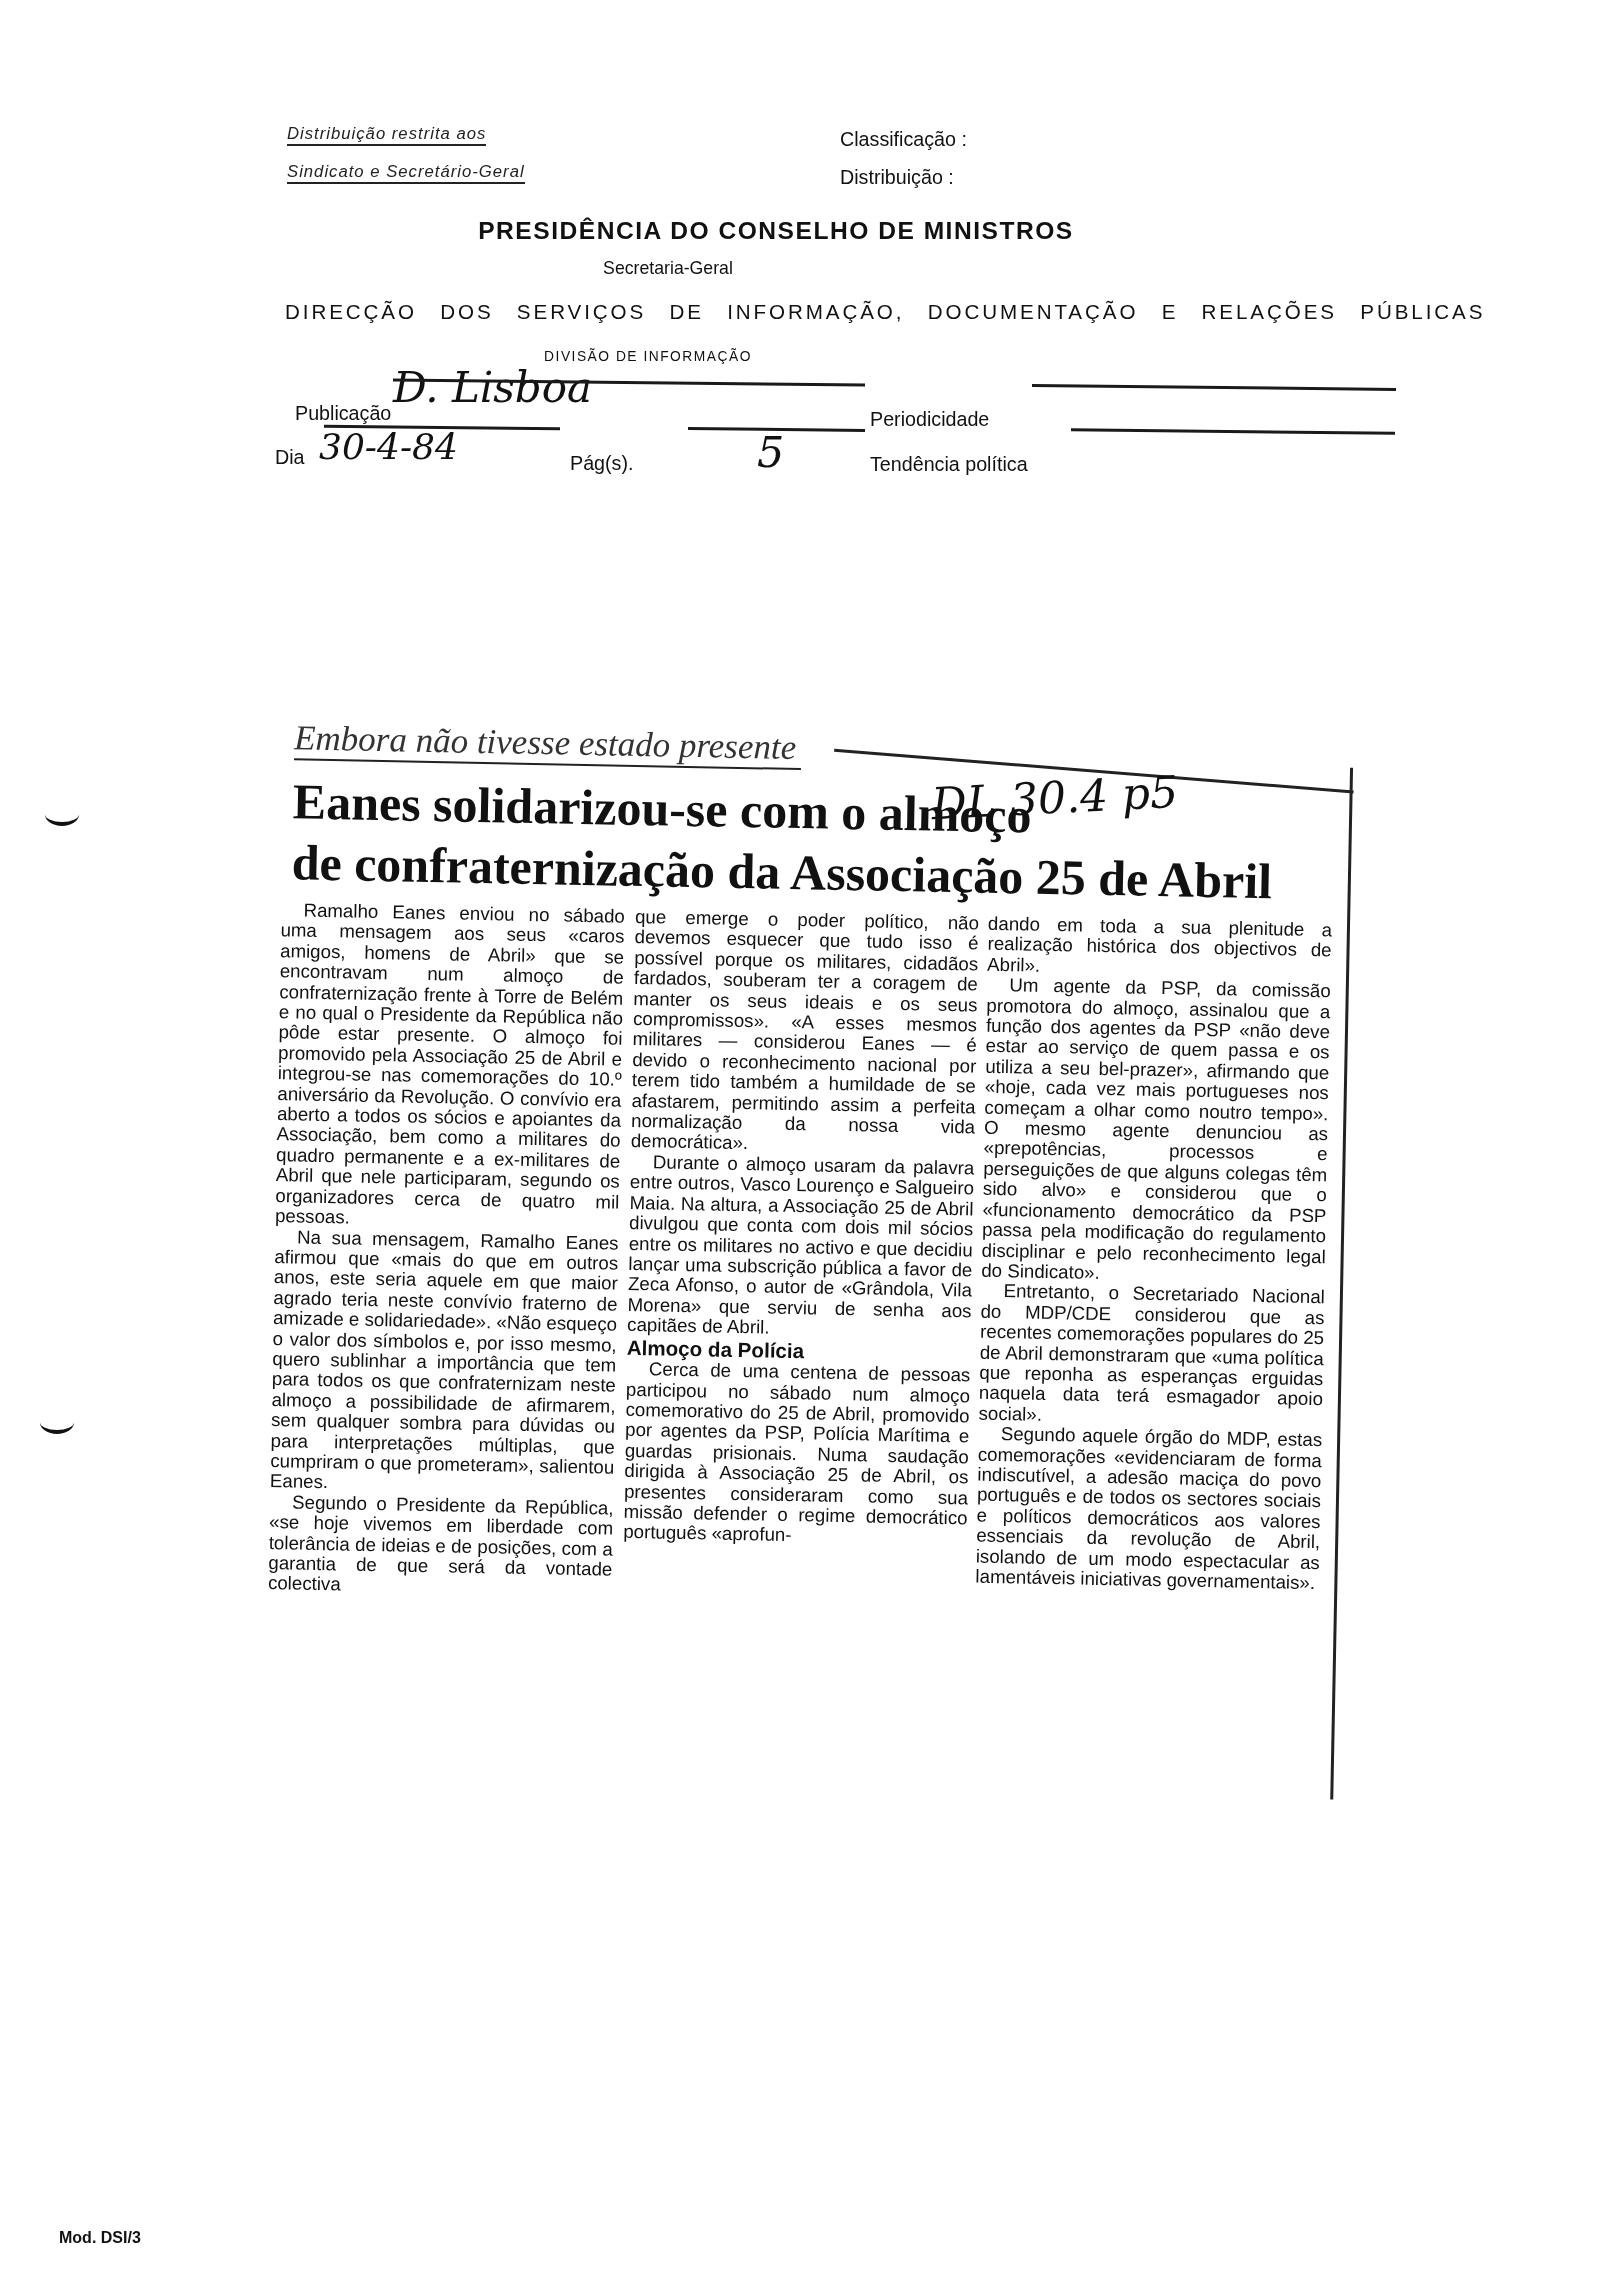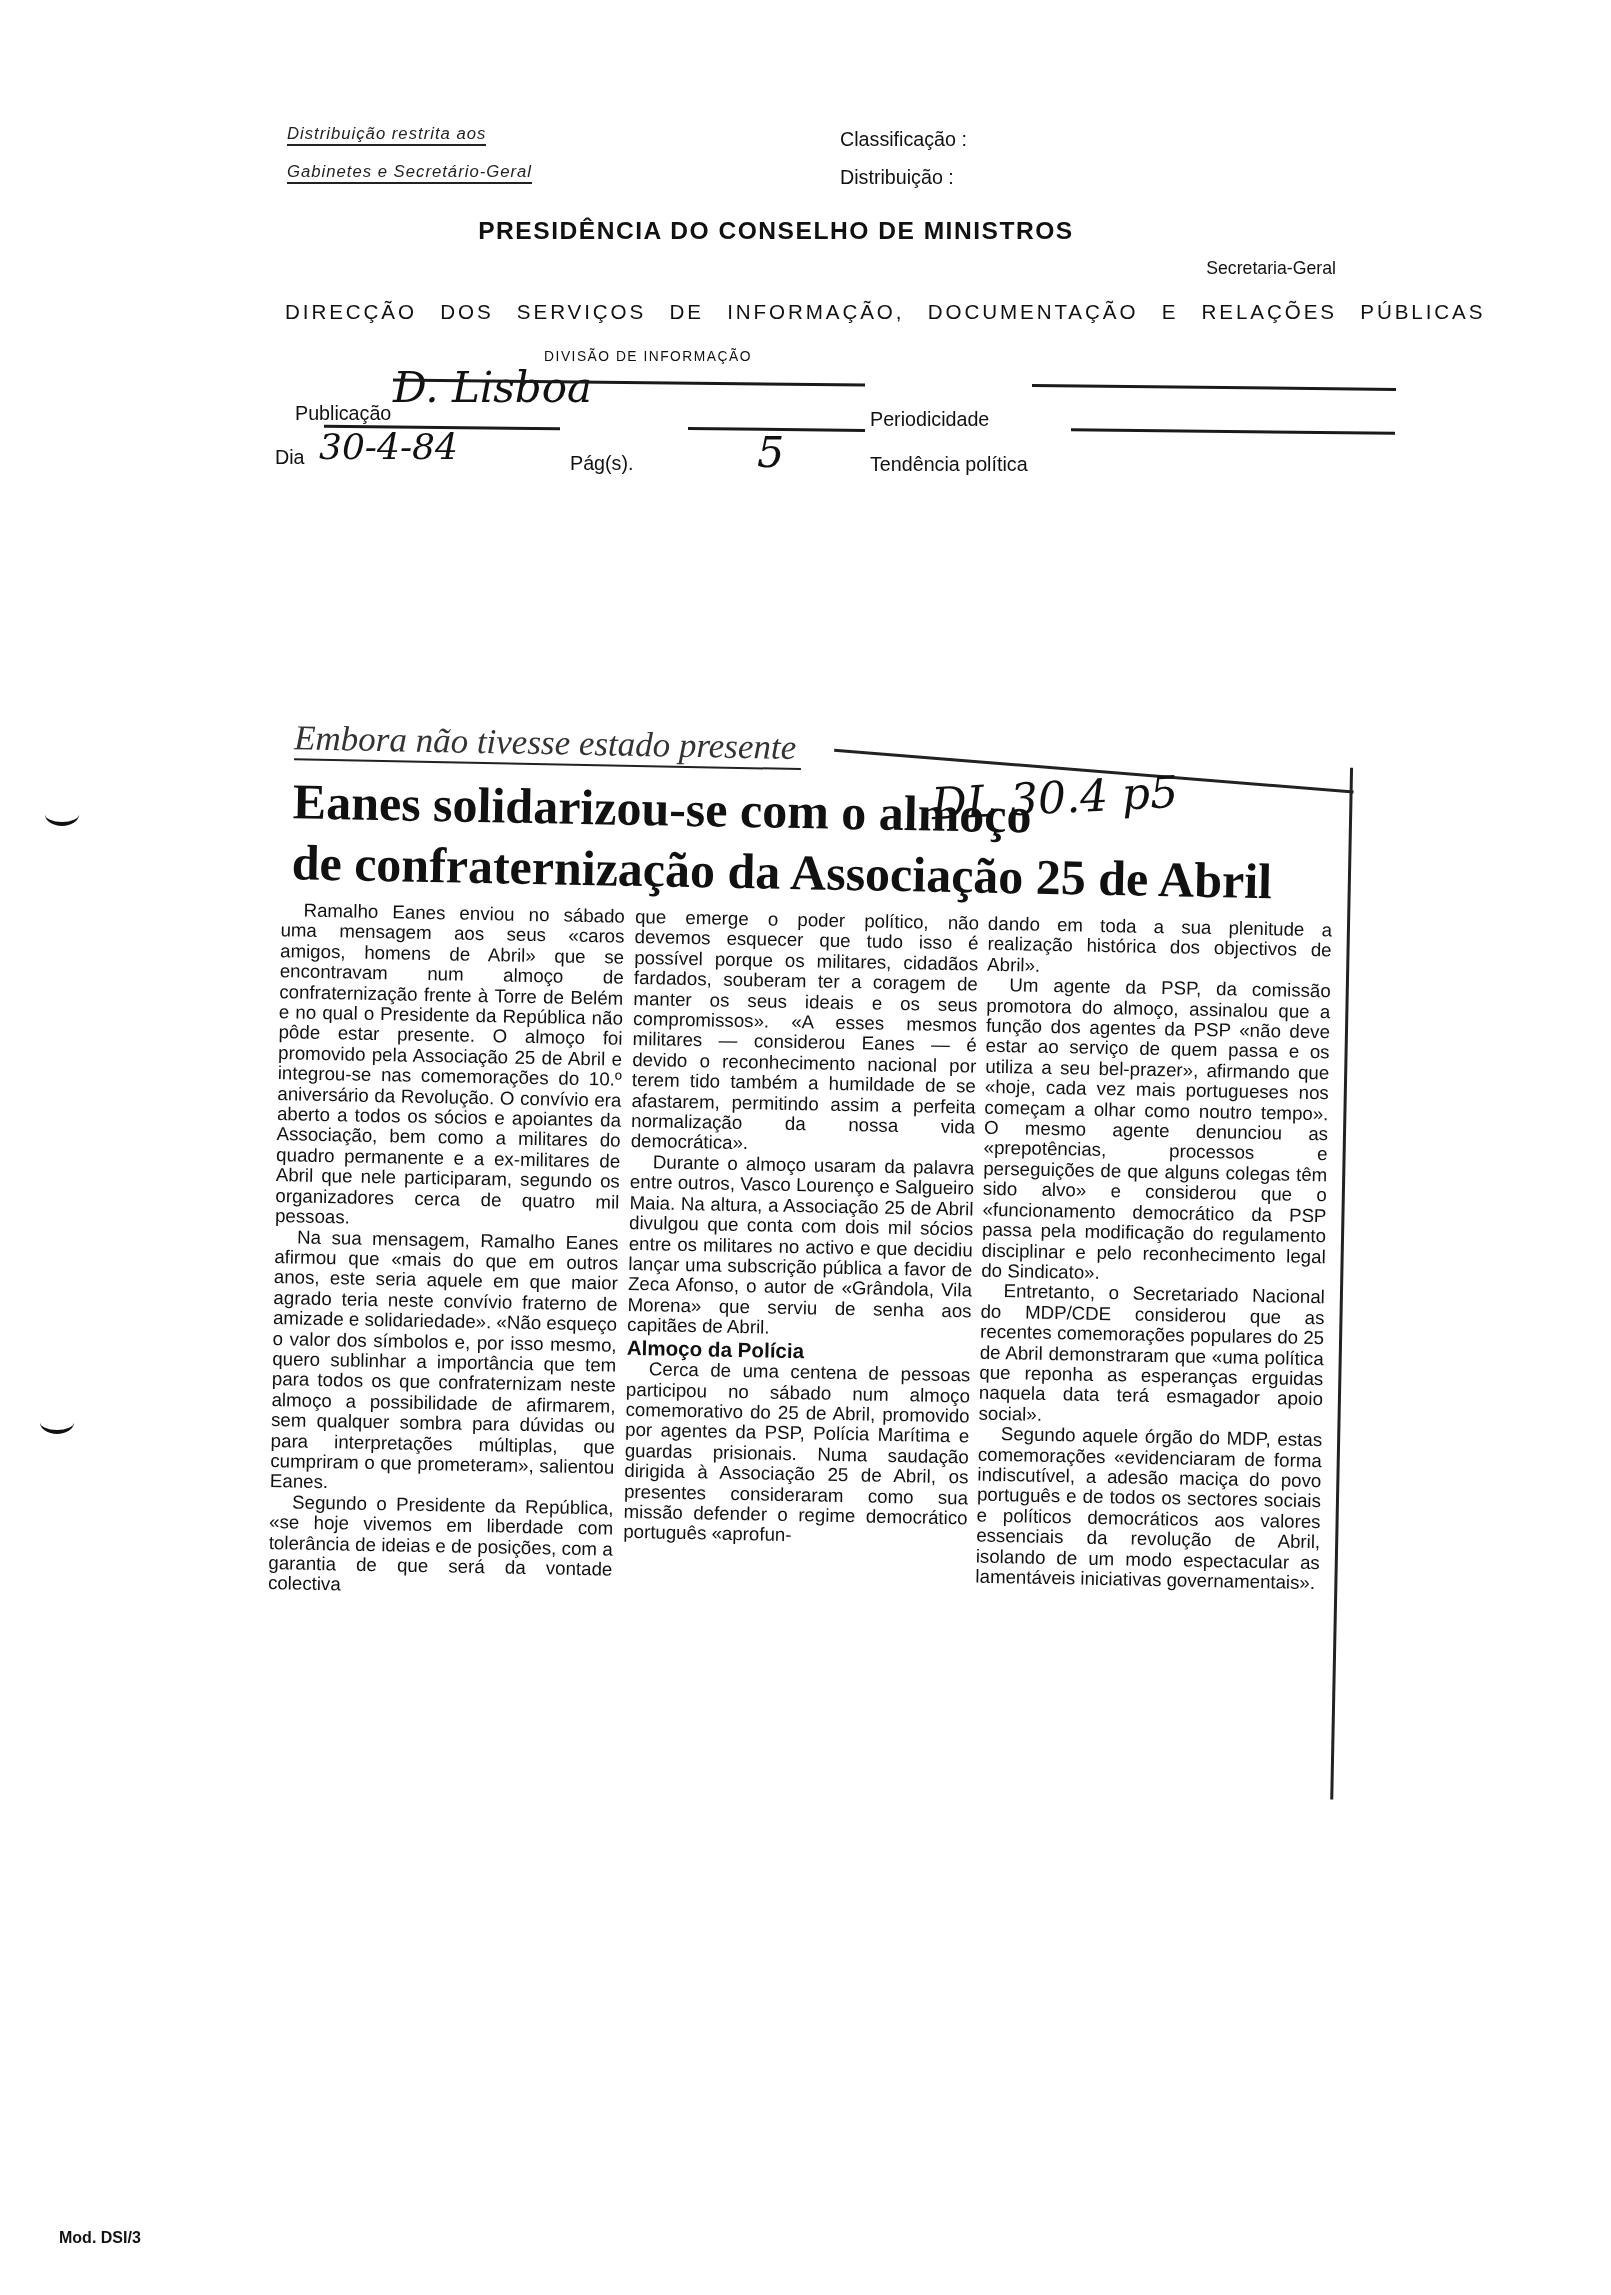--- a/index.html
+++ b/index.html
@@ -26,27 +26,27 @@
   .punch { position:absolute; width:34px; height:19.7px; border-bottom:4.9px solid #111; border-radius:0 0 50% 50%; }
   .footer { font-weight:bold; font-size:16px; }
 </style>
 </head>
 <body>
 
 <div class="abs hdr-it" style="left:287px;top:80px;">
   <span class="ul">Distribuição restrita aos</span>
 </div>
 <div class="abs hdr-it" style="left:287px;top:118px;">
-  <span class="ul">Gabinetes e Secretário-Geral</span>
+  <span class="ul">Sindicato e Secretário-Geral</span>
 </div>
 <div class="abs label" style="left:840px;top:84px;">Classificação :</div>
 <div class="abs label" style="left:840px;top:122px;">Distribuição :</div>
 
 <div class="abs title1" style="left:0;width:1552px;text-align:center;top:173px;">PRESIDÊNCIA DO CONSELHO DE MINISTROS</div>
-<div class="abs title2" style="left:0;width:1336px;text-align:right;top:214px;">Secretaria-Geral</div>
+<div class="abs title2" style="left:0;width:1336px;text-align:center;top:214px;">Secretaria-Geral</div>
 <div class="abs title3" style="left:285px;width:1110px;top:256px;white-space:nowrap;">DIRECÇÃO DOS SERVIÇOS DE INFORMAÇÃO, DOCUMENTAÇÃO E RELAÇÕES PÚBLICAS</div>
 <div class="abs title4" style="left:0;width:1296px;text-align:center;top:305px;">DIVISÃO DE INFORMAÇÃO</div>
 
 <div class="abs label" style="left:295px;top:358px;">Publicação</div>
 <div class="abs hand" style="left:393px;top:319px;">D. Lisboa</div>
 <div class="line" style="left:393px;top:381px;width:472px;transform:rotate(0.6deg);"></div>
 
 <div class="abs label" style="left:870px;top:364px;">Periodicidade</div>
 <div class="line" style="left:1032px;top:386px;width:364px;transform:rotate(0.6deg);"></div>
 

